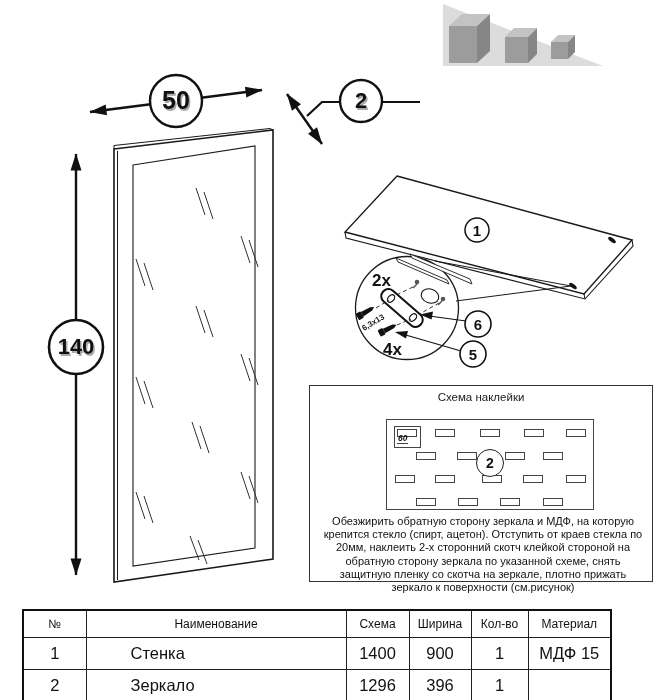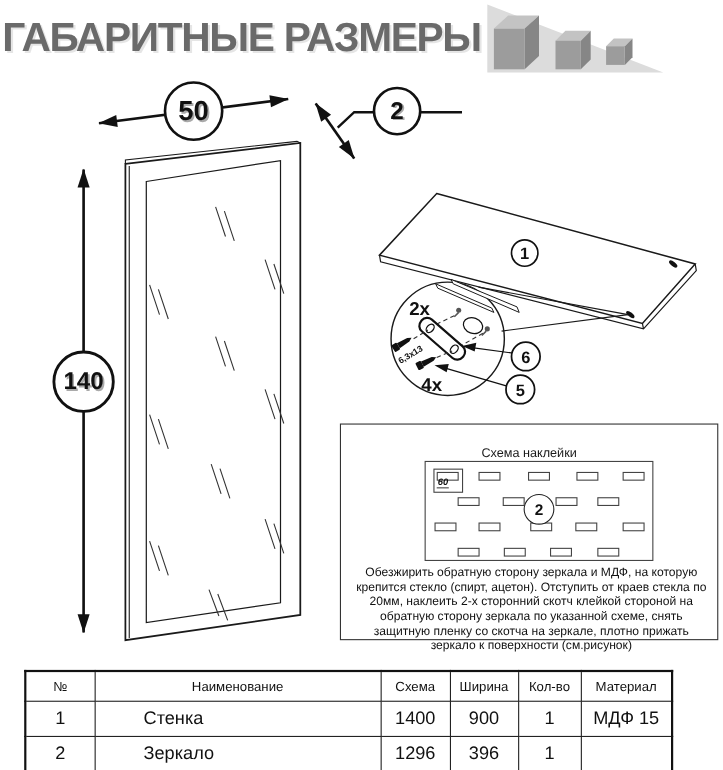--- a/index.html
+++ b/index.html
@@ -7,21 +7,21 @@
          font-family:"Liberation Sans",sans-serif;}
   
   #page-title{position:absolute;left:2px;top:13px;font-size:37px;font-weight:bold;
               letter-spacing:-1.2px;color:#6a6a6a;white-space:nowrap;
               text-shadow:2px 2px 0 rgba(0,0,0,0.10);}
   
   #draw{position:absolute;left:0;top:0;z-index:1;}
   
   #scheme-box{position:absolute;left:309px;top:385px;width:342px;height:195px;
               border:1.6px solid #333;background:#fff;z-index:2;}
-  .scheme-title{margin-top:20px;text-align:center;font-size:11.5px;line-height:13.5px;color:#1a1a1a;}
+  .scheme-title{margin-top:5px;text-align:center;font-size:11.5px;line-height:13.5px;color:#1a1a1a;}
   #tape-diagram{position:absolute;left:76px;top:33px;width:206px;height:89px;border:1.2px solid #444;}
   .strip{position:absolute;width:18px;height:6px;border:1px solid #444;background:#fff;}
   #strip-dim-box{position:absolute;left:7px;top:6px;width:25px;height:20px;border:1px solid #444;}
   #strip-dim-label{position:absolute;left:10px;top:13px;font-size:8.5px;font-weight:bold;
                    color:#111;border-bottom:1px solid #444;padding:0 1px;font-style:italic;}
   #tape-callout{position:absolute;left:89px;top:29px;width:26px;height:26px;border:1.6px solid #222;
                 border-radius:50%;background:#fff;display:flex;align-items:center;justify-content:center;
                 font-size:14px;font-weight:bold;color:#111;}
   #instructions{position:absolute;left:10px;top:129px;width:326px;font-size:11px;
                 line-height:13.2px;color:#111;text-align:center;}
@@ -32,21 +32,20 @@
   #parts-table th{font-size:12px;font-weight:normal;height:24px;text-align:center;}
   #parts-table td{font-size:16.5px;height:29px;text-align:center;}
   #parts-table td.cell-name{text-align:left;padding-left:44px;}
   svg text{font-family:"Liberation Sans",sans-serif;}
 </style>
 </head>
 <body>
 
 <div id="stage">
 
-  <div id="page-title">ГАБАРИТНЫЕ РАЗМЕРЫ</div>
 
   <svg id="draw" width="657" height="700" viewBox="0 0 657 700">
     <defs>
       <marker id="arr" markerUnits="userSpaceOnUse" markerWidth="18" markerHeight="14" viewBox="0 0 18 14" refX="17" refY="7" orient="auto-start-reverse">
         <path d="M17.5,7 L0.5,1.5 L0.5,12.5 Z" fill="#111"></path>
       </marker>
     </defs>
 
     <g>
       <polygon points="443,4 603,66 443,66" fill="#dcdcdc"></polygon>

